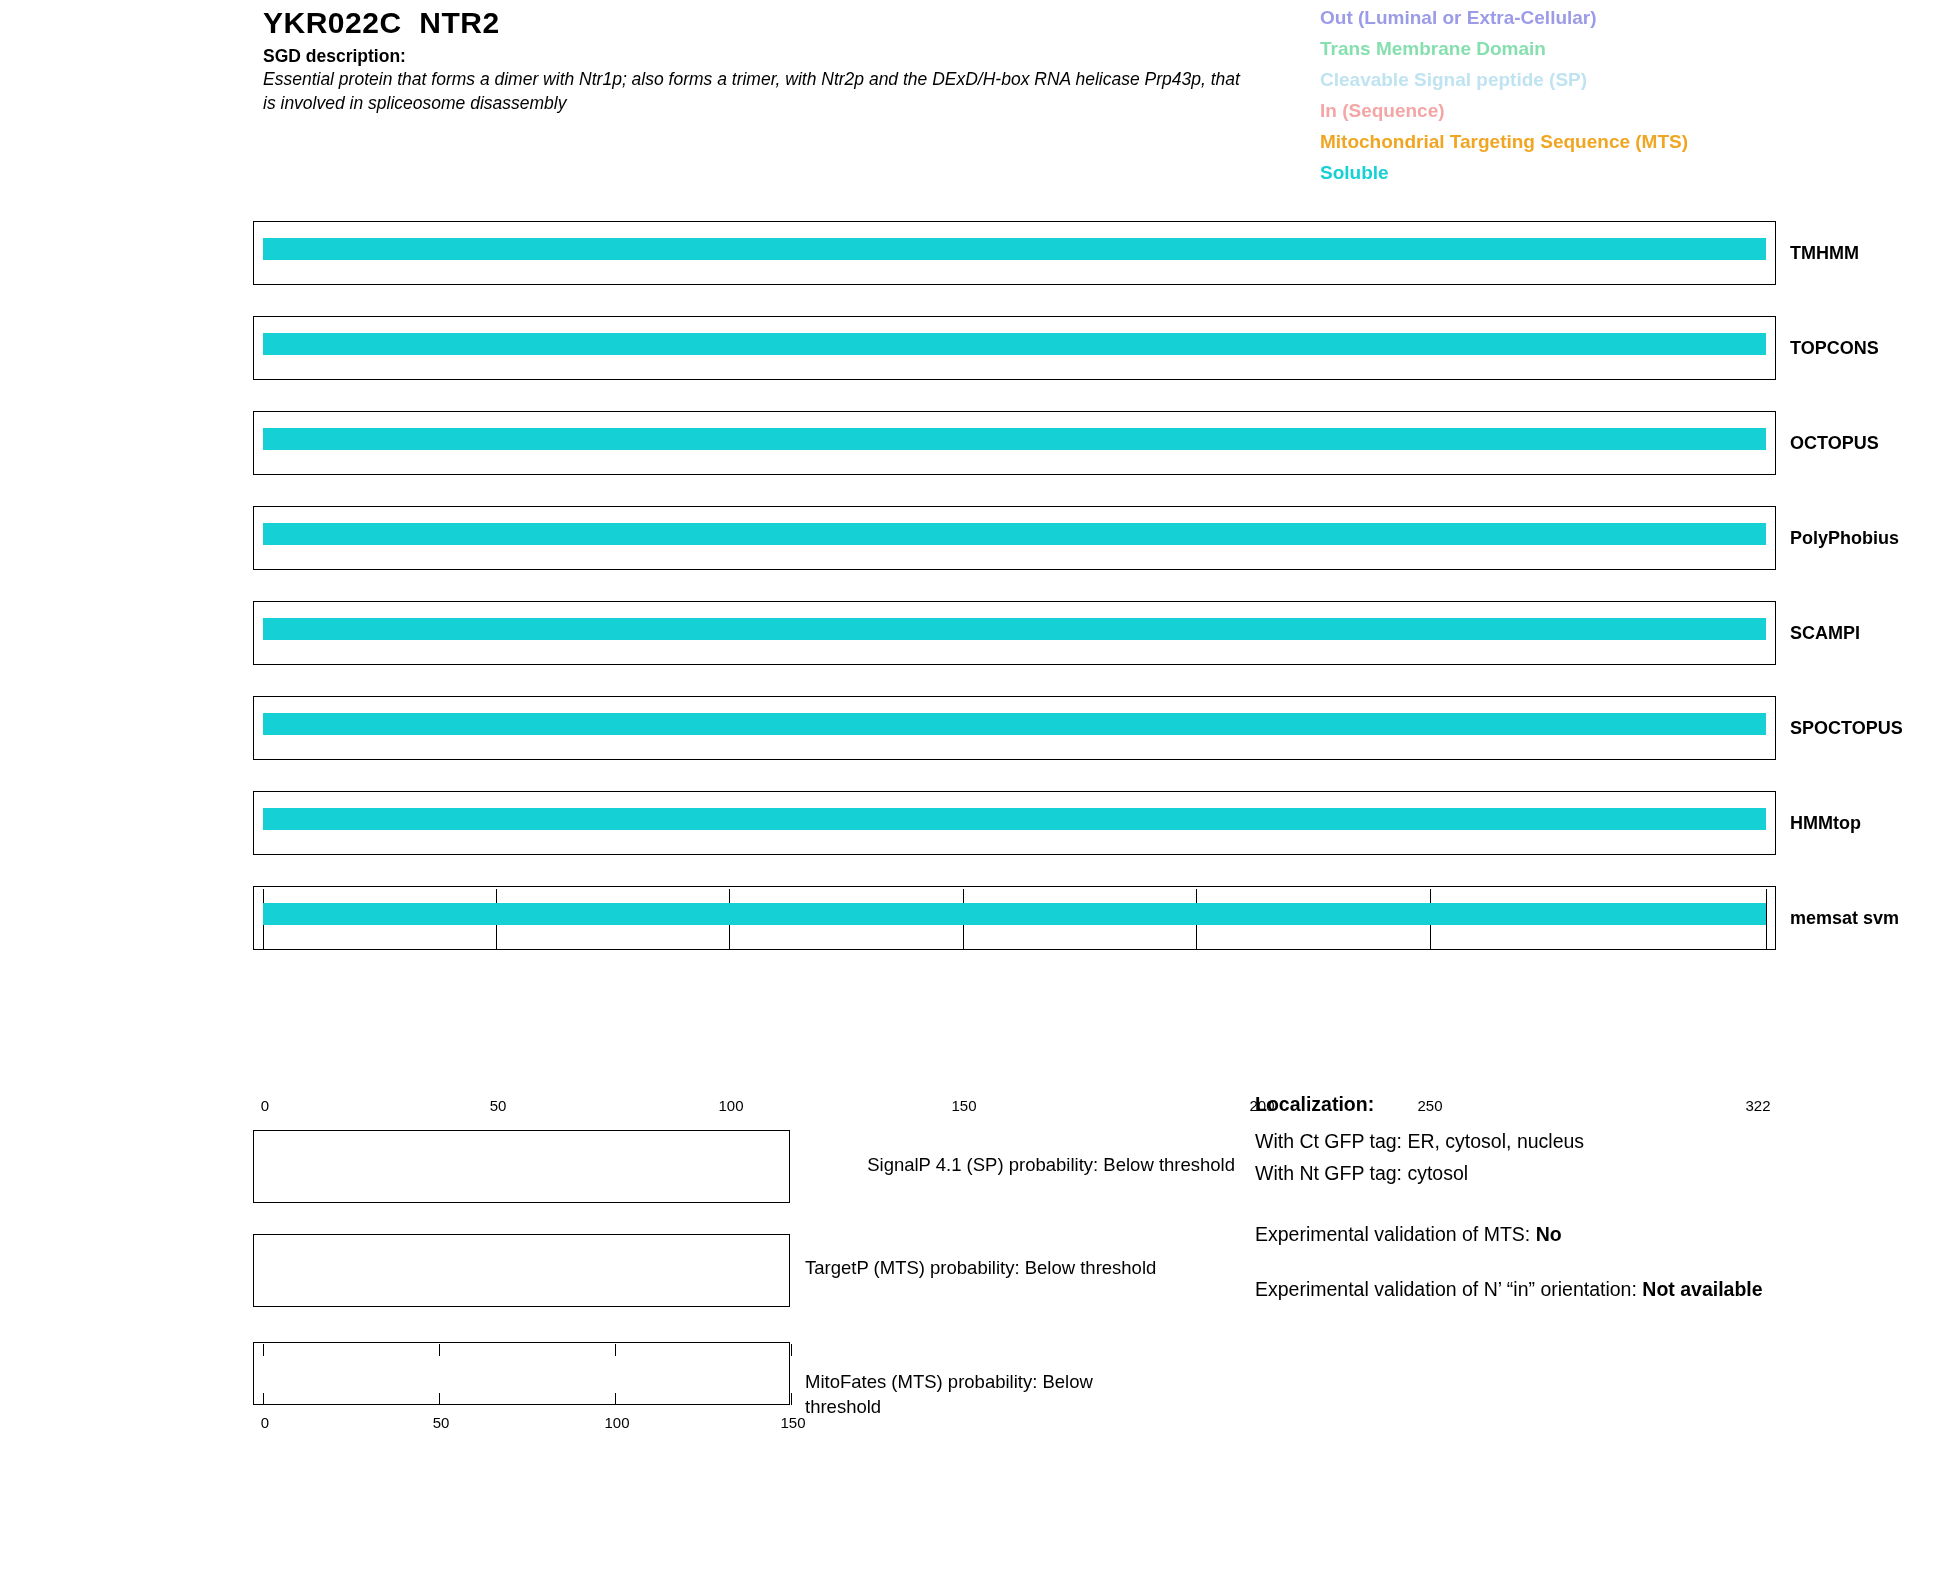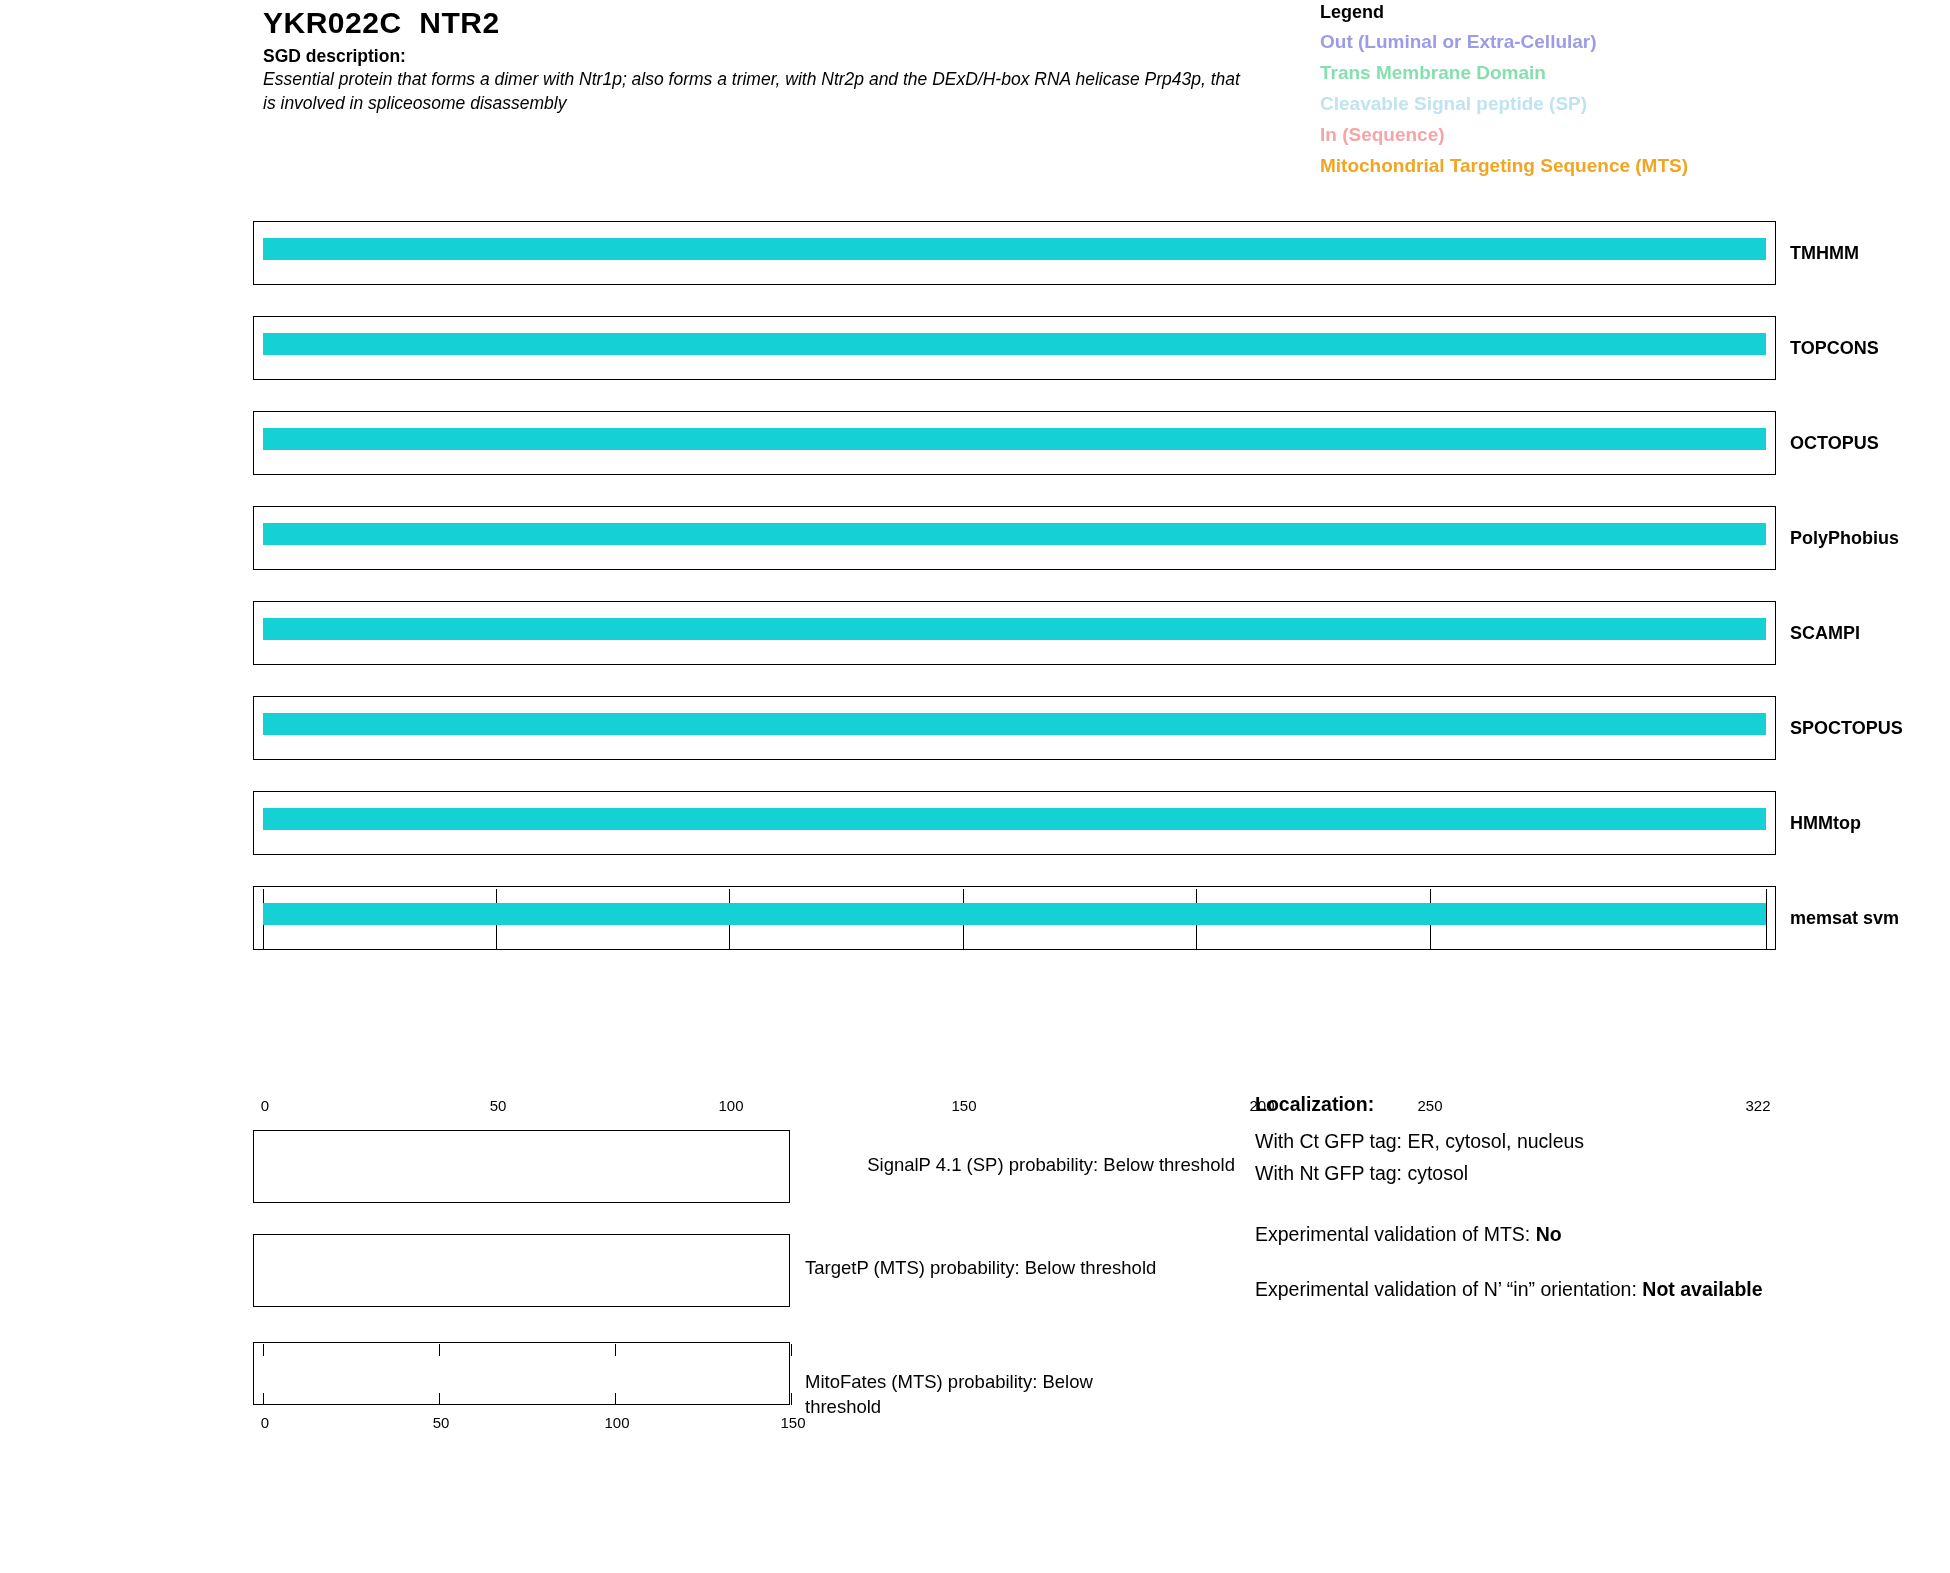--- a/index.html
+++ b/index.html
@@ -201,26 +201,26 @@
 </head>
 <body>
 
 <div id="header">
   <div id="gene-title">YKR022C  NTR2</div>
   <div id="sgd-label">SGD description:</div>
   <div id="sgd-text">Essential protein that forms a dimer with Ntr1p; also forms a trimer, with Ntr2p and the DExD/H-box RNA helicase Prp43p, that is involved in spliceosome disassembly</div>
 </div>
 
 <div id="legend">
-  <div class="legend-title">Legend</div>
   <div class="legend-item" style="color: rgb(155, 155, 232);">Out (Luminal or Extra-Cellular)</div>
   <div class="legend-item" style="color: rgb(134, 223, 174);">Trans Membrane Domain</div>
   <div class="legend-item" style="color: rgb(191, 227, 240);">Cleavable Signal peptide (SP)</div>
   <div class="legend-item" style="color: rgb(244, 166, 166);">In (Sequence)</div>
   <div class="legend-item" style="color: rgb(240, 166, 35);">Mitochondrial Targeting Sequence (MTS)</div>
+  <div class="legend-item" style="color: rgb(21, 208, 213);">Soluble</div>
 </div>
 
 <div id="tracks">
 
   <div class="track-row">
     <div class="track-box"></div>
     <div class="track-bar" style="background: rgb(21, 208, 213);"></div>
     <div class="track-label">TMHMM</div>
   </div>
 

